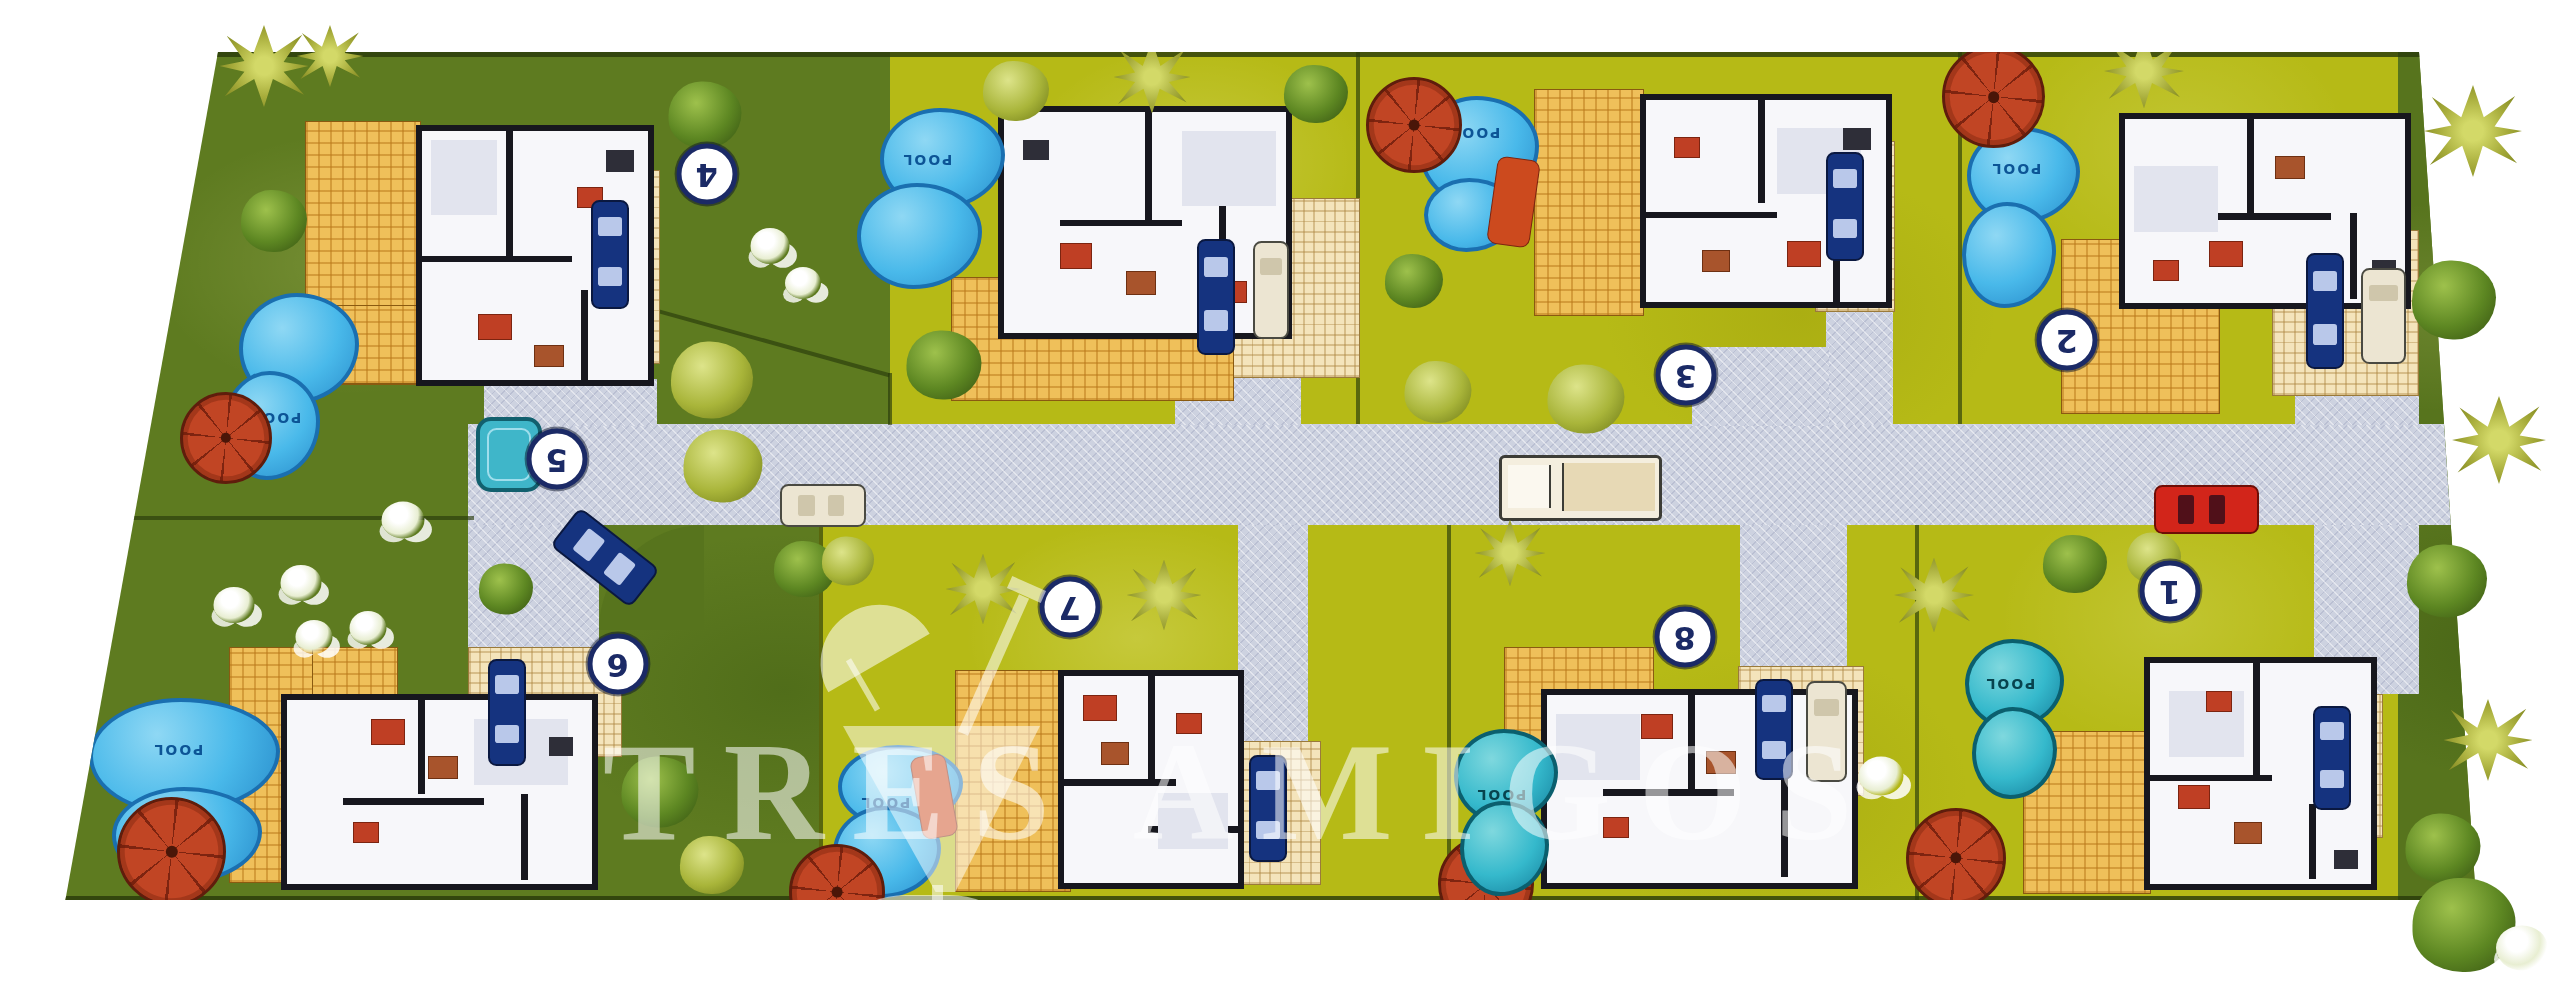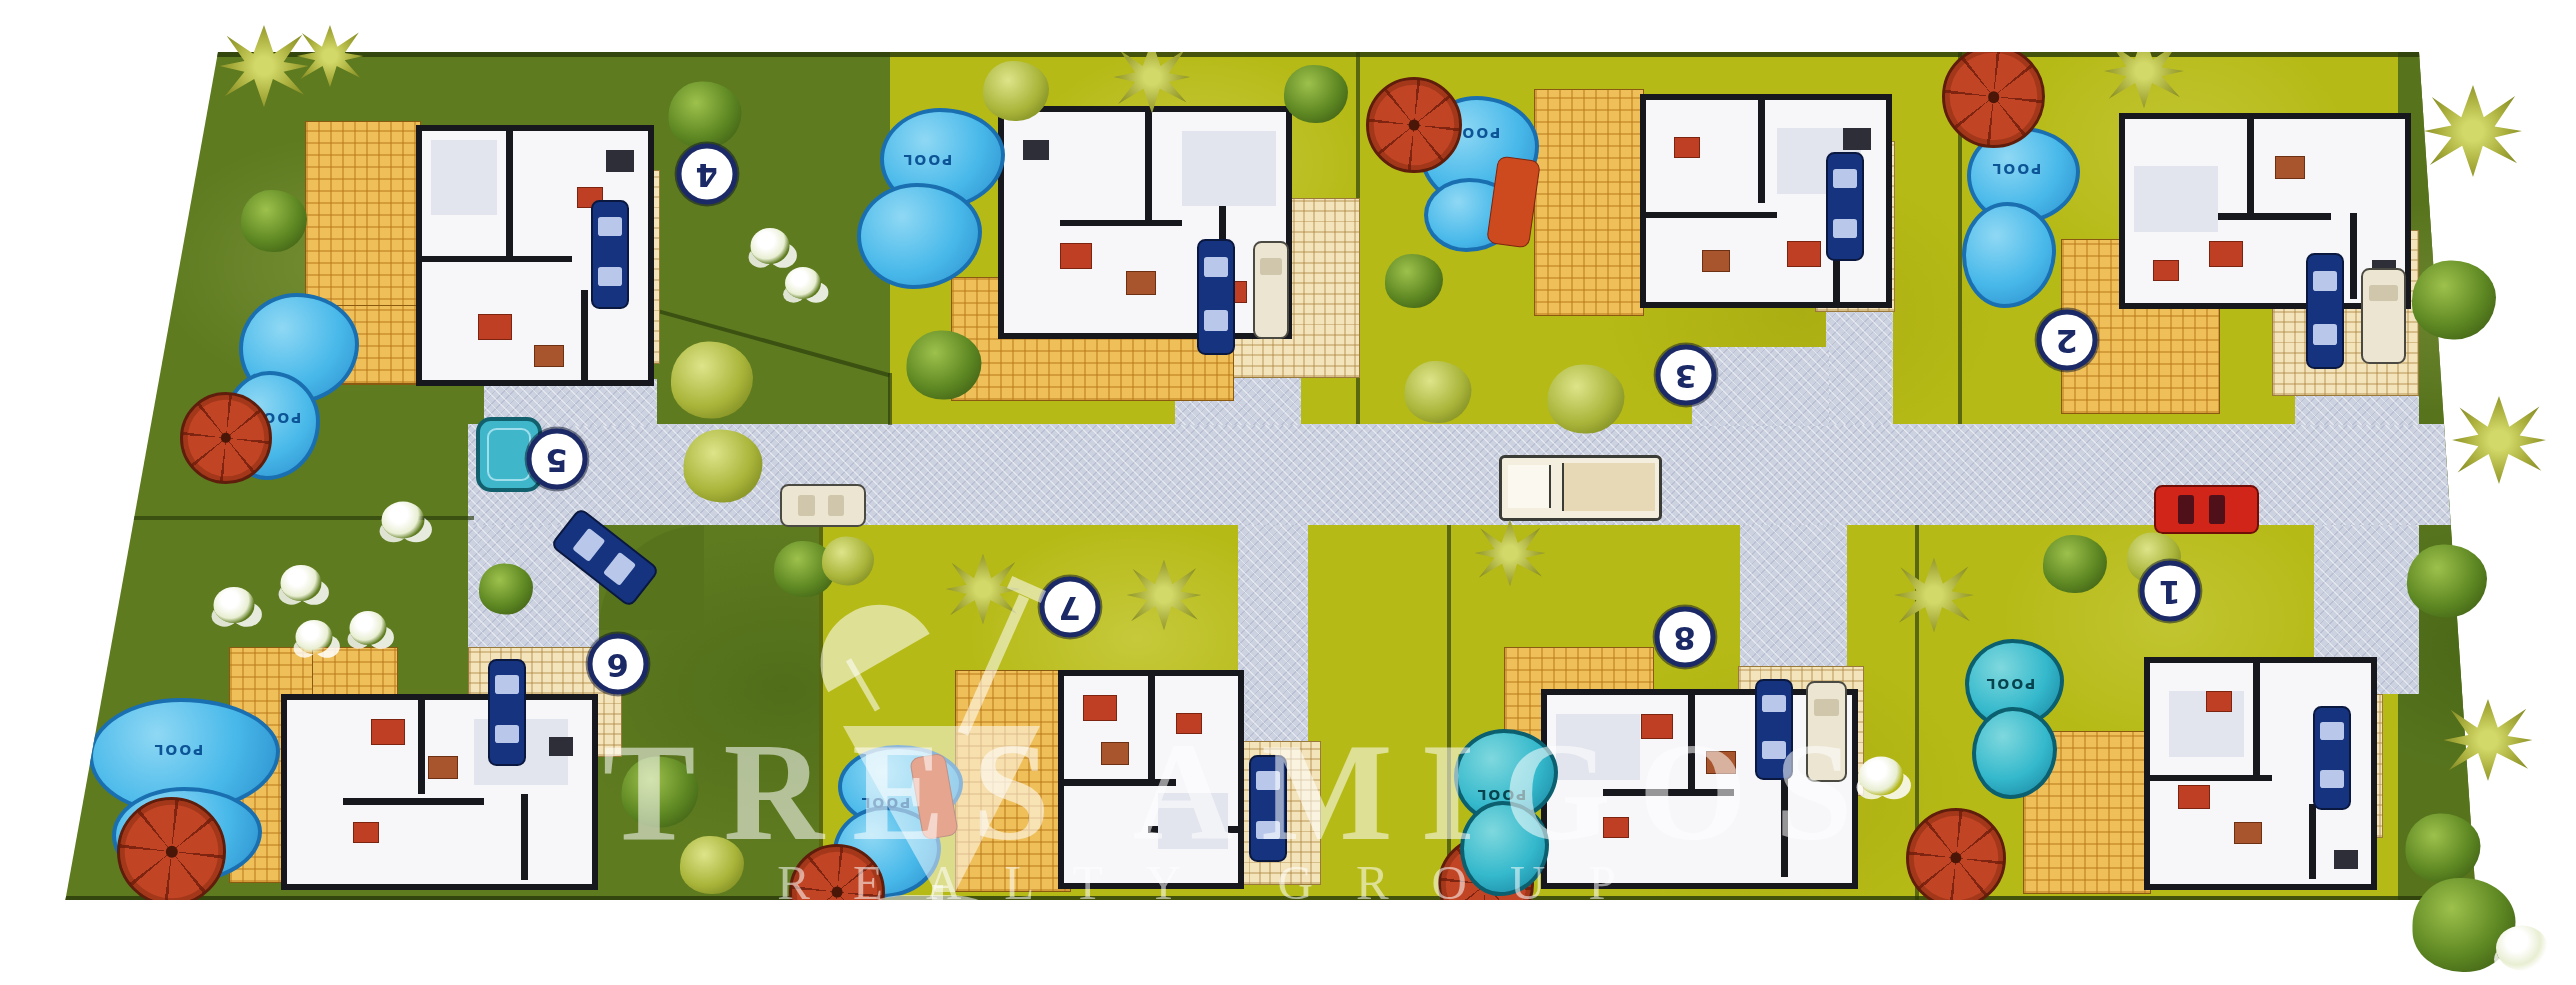--- a/index.html
+++ b/index.html
@@ -419,16 +419,15 @@
   <div class="bushw" style="left:2522px;top:948px;width:52px;height:45px;"></div>
 
   <div class="wmshape" style="left:806px;top:609px;width:117px;height:58px;border-radius:117px 117px 0 0;transform:rotate(-30deg);"></div>
   <div class="wmshape" style="left:860px;top:656px;width:5.6px;height:58px;transform:rotate(-30deg);"></div>
   <div class="wmshape" style="left:843px;top:726px;width:197px;height:173px;background:rgba(255,255,255,.5);clip-path:polygon(0 0,100% 0,57% 96%,47% 96%);"></div>
   <div class="wmshape" style="left:932px;top:885px;width:11.2px;height:42px;"></div>
   <div class="wmshape" style="left:815px;top:895px;width:225px;height:91px;border-radius:112px 112px 0 0;"></div>
   <div class="wmshape" style="left:988px;top:590px;width:11.2px;height:150px;transform:rotate(24deg);"></div>
   <div class="wmshape" style="left:1008px;top:583px;width:37px;height:13px;transform:rotate(24deg);"></div>
   <div class="wm" style="left:581px;top:712px;width:1321px;font-size:139px;letter-spacing:28px;font-weight:bold;">TRES AMIGOS</div>
-  <div class="wm" style="left:656px;top:854px;width:1124px;font-size:49px;letter-spacing:43px;">REALTY GROUP</div>
 
 </div>
 
 
 </body></html>

